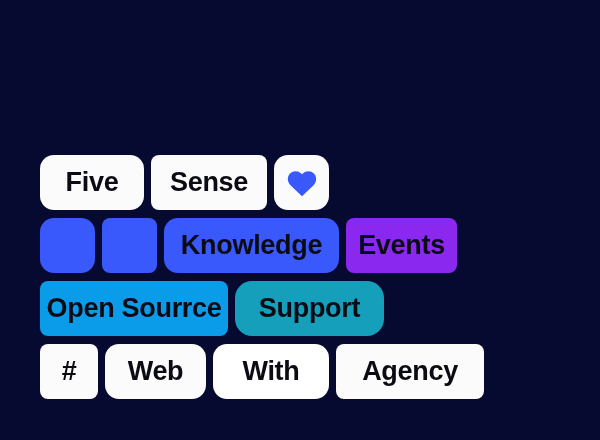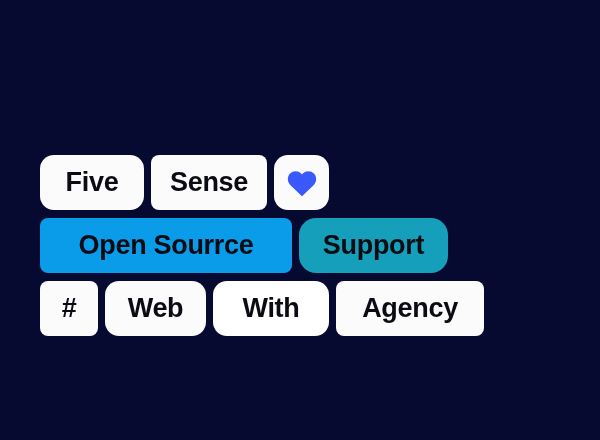--- a/index.html
+++ b/index.html
@@ -75,21 +75,31 @@
         </div>
         <div class="tag shape-rounded icon-tile" style="background: rgb(251, 251, 251); color: rgb(58, 89, 253); width: 55px;">
           <span style="color: rgb(58, 89, 253); fill: rgb(58, 89, 253);">
             <svg class="heart-icon" viewBox="0 0 32 30" xmlns="http://www.w3.org/2000/svg" aria-hidden="true" fill="#3a59fd">
               <path d="M16 29.2 3.6 17.3C.1 13.9-.1 8.3 3.2 4.9a8.3 8.3 0 0 1 12 0L16 5.8l.8-.9a8.3 8.3 0 0 1 12 0c3.3 3.4 3.1 9-.4 12.4L16 29.2Z"></path>
             </svg>
           </span>
         </div>
       </div>
       <div class="tag-row">
-        <div class="tag shape-square" style="background: rgb(10, 156, 232); color: rgb(11, 11, 20); width: 252px;">
+        <div class="tag shape-rounded empty" style="background: rgb(58, 89, 253); color: rgb(58, 89, 253); width: 55px;"></div>
+        <div class="tag shape-square empty" style="background: rgb(58, 89, 253); color: rgb(58, 89, 253); width: 55px;"></div>
+        <div class="tag shape-rounded" style="background: rgb(58, 89, 253); color: rgb(11, 11, 20); width: 175px;">
+          <span>Knowledge</span>
+        </div>
+        <div class="tag shape-square" style="background: rgb(138, 40, 239); color: rgb(11, 11, 20); width: 111px;">
+          <span>Events</span>
+        </div>
+      </div>
+      <div class="tag-row">
+        <div class="tag shape-square" style="background: rgb(10, 156, 232); color: rgb(11, 11, 20); width: 188px;">
           <span>Open Sourrce</span>
         </div>
         <div class="tag shape-rounded" style="background: rgb(22, 159, 186); color: rgb(11, 11, 20); width: 149px; border-radius: 17px;">
           <span>Support</span>
         </div>
       </div>
       <div class="tag-row">
         <div class="tag shape-square" style="background: rgb(251, 251, 251); color: rgb(11, 11, 20); width: 58px;">
           <span>#</span>
         </div>

